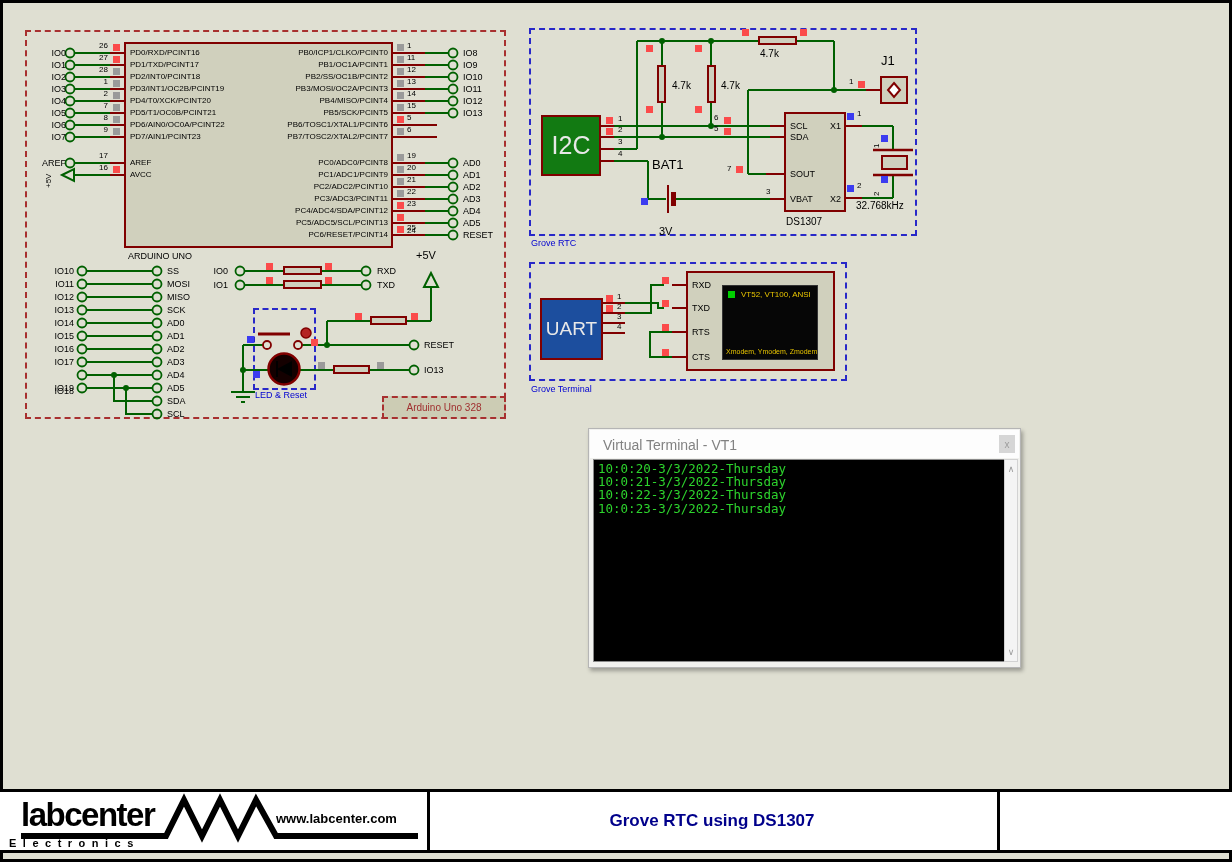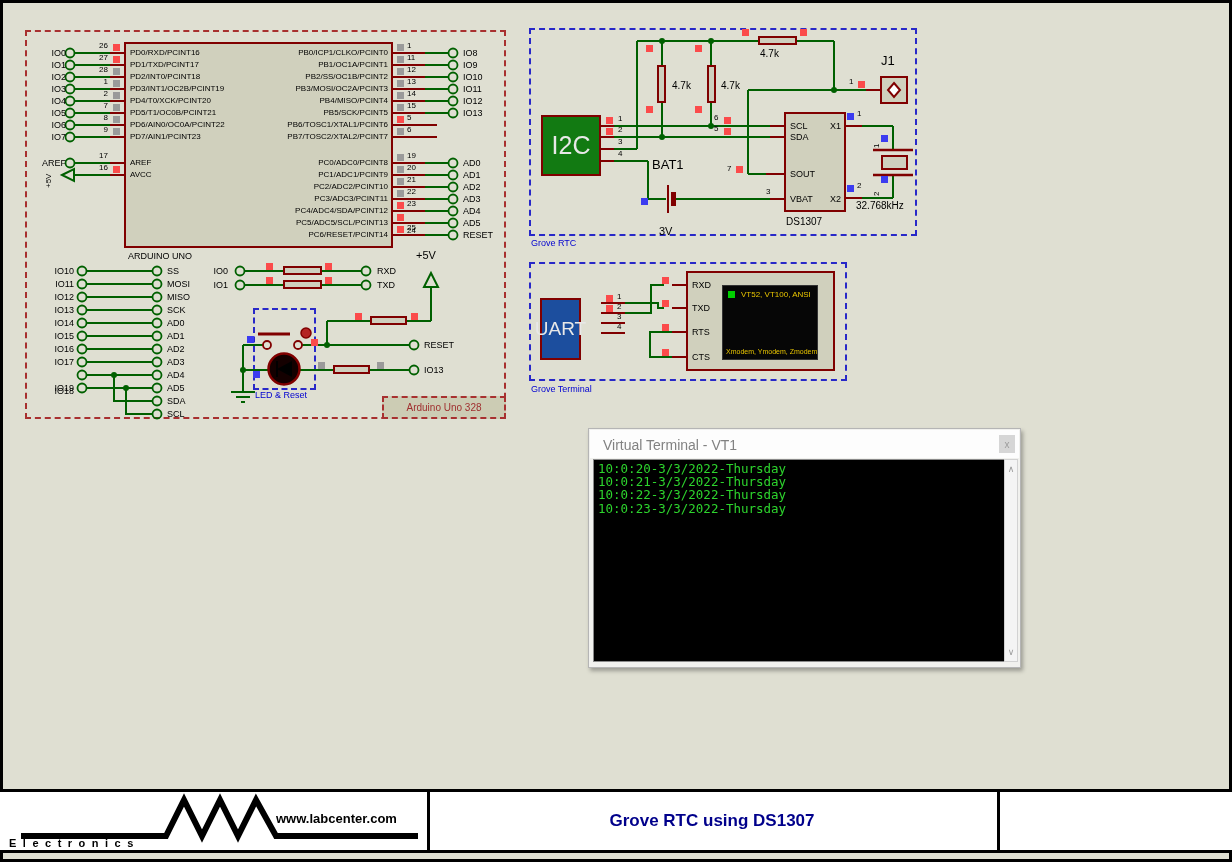--- a/index.html
+++ b/index.html
@@ -63,21 +63,21 @@
       <span>I2C</span>
     </div>
   <div class="chipbox" style="left:784px;top:112px;width:62px;height:100px;"></div>
   <div class="chipbox" style="left:880px;top:76px;width:28px;height:28px;"></div>
   <div class="res" style="left:657px;top:65px;width:9px;height:38px;"></div>
   <div class="res" style="left:707px;top:65px;width:9px;height:38px;"></div>
   <div class="res" style="left:758px;top:36px;width:39px;height:9px;"></div>
   <div class="res" style="left:881px;top:155px;width:27px;height:15px;"></div>
 
   <div class="dashblue" style="left:529px;top:262px;width:318px;height:119px;"></div>
-  <div class="modbox" style="left:540px;top:298px;width:41px;height:62px;background:#1c4e9e;font-size:19px;">
+  <div class="modbox" style="left:540px;top:298px;width:63px;height:62px;background:#1c4e9e;font-size:19px;">
       <span>UART</span>
     </div>
   <div class="chipbox" style="left:686px;top:271px;width:149px;height:100px;"></div>
   <div class="comp" style="left:722px;top:285px;width:96px;height:75px;background:#060606;border:1px solid #333;">
     <span style="position:absolute;left:5px;top:5px;width:7px;height:7px;background:#00d000;"></span>
     <span style="position:absolute;left:18px;top:4px;font-size:8px;color:#e8c400;white-space:nowrap;">VT52, VT100, ANSI</span>
     <span style="position:absolute;left:3px;top:62px;font-size:7px;color:#e8c400;white-space:nowrap;">Xmodem, Ymodem, Zmodem</span>
   </div>
 
   <div class="res" style="left:283px;top:266px;width:39px;height:9px;"></div>
@@ -412,20 +412,21 @@
       <div class="scrbtn" style="top:2px;">∧</div>
       <div class="scrbtn" style="bottom:2px;">∨</div>
     </div>
   </div>
 
   <div id="footer">
     <div class="fcell" id="fc-left">
       <svg style="position:absolute;left:0;top:0;" width="424" height="58">
         <polyline points="21,44 166,44 184,8 202,44 220,8 238,44 256,8 276,44 418,44" fill="none" stroke="#000" stroke-width="6"></polyline>
       </svg>
+      <div id="logo-main">labcenter</div>
       <div id="logo-sub">Electronics</div>
       <div id="logo-url">www.labcenter.com</div>
     </div>
     <div class="fcell" id="fc-mid">
       <span id="sheet-title">Grove RTC using DS1307</span>
     </div>
   </div>
 
 </div>
 

